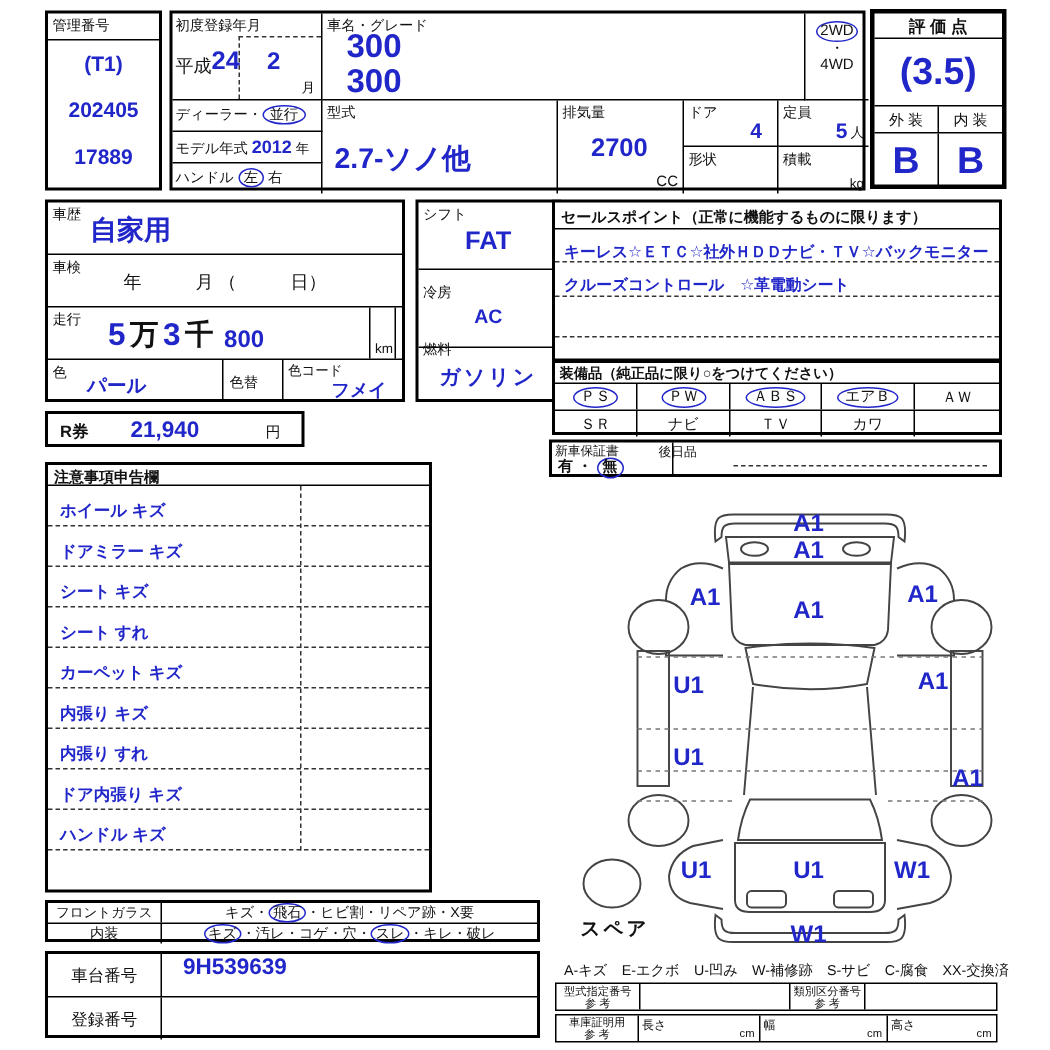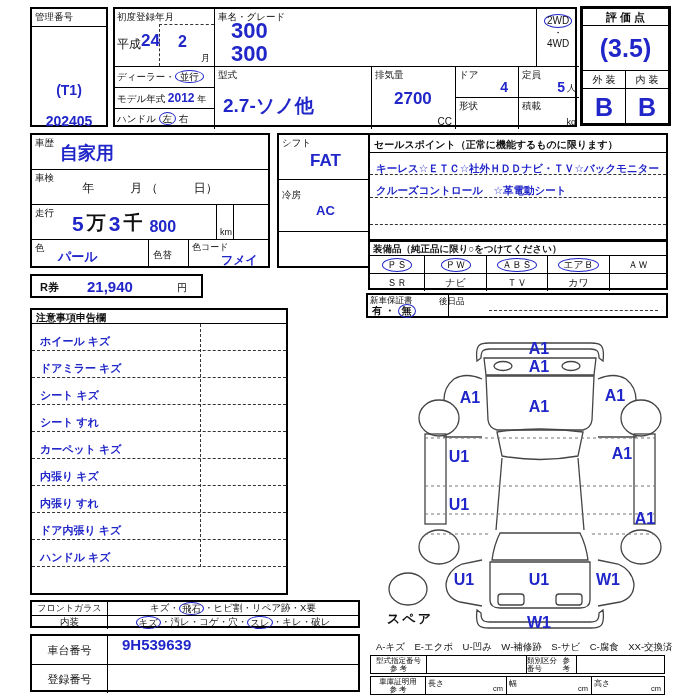--- a/index.html
+++ b/index.html
@@ -18,21 +18,21 @@
   .ctr{display:flex;align-items:center;justify-content:center;}
   svg text{font-family:"Liberation Sans","DejaVu Sans",sans-serif;}
 </style>
 </head>
 <body>
 
 <div class="sheet">
 
   <div class="box" style="left:30px;top:7px;width:78px;height:120px;">
     <div class="lb" style="padding:2px 3px;border-bottom:1.5px solid #000;">管理番号</div>
-    <div style="display:flex;flex-direction:column;justify-content:space-around;align-items:center;height:92px;margin-top:48px;">
+    <div style="display:flex;flex-direction:column;justify-content:space-around;align-items:center;height:92px;">
       <div class="bv" style="font-size:14px;">(T1)</div>
       <div class="bv" style="font-size:14px;">202405</div>
       <div class="bv" style="font-size:14px;">17889</div>
     </div>
   </div>
 
   <div class="box" style="left:113px;top:7px;width:464px;height:120px;border-width:2px;">
 
     <div class="cell br bb" style="left:0;top:0;width:100px;height:58px;">
       <span class="lb abs" style="left:2px;top:2px;">初度登録年月</span>
@@ -128,21 +128,21 @@
     </div>
     <div class="cell bb" style="left:0;top:70px;width:100%;height:35px;">
       <span class="lb abs" style="left:3px;top:2px;">走行</span>
       <div class="abs" style="left:40px;top:5px;display:flex;align-items:flex-end;gap:3px;">
         <span class="bv" style="font-size:21px;">5</span>
         <span style="font-size:19px;font-weight:bold;">万</span>
         <span class="bv" style="font-size:21px;">3</span>
         <span style="font-size:19px;font-weight:bold;">千</span>
         <span class="bv" style="font-size:16px;padding-left:4px;">800</span>
       </div>
-      <div class="abs" style="left:184px;top:0;width:18px;height:100%;border-left:1.5px solid #000;border-right:1.5px solid #000;">
+      <div class="abs" style="left:214px;top:0;width:18px;height:100%;border-left:1.5px solid #000;border-right:1.5px solid #000;">
         <span class="abs" style="left:3px;bottom:2px;font-size:9px;">km</span>
       </div>
     </div>
     <div class="cell" style="left:0;top:105px;width:100%;height:28px;">
       <div class="cell br" style="left:0;top:0;width:117px;height:100%;">
         <span class="lb abs" style="left:3px;top:2px;">色</span>
         <span class="abs bv" style="left:26px;top:8px;font-size:13px;">パール</span>
       </div>
       <div class="cell br" style="left:117px;top:0;width:40px;height:100%;">
         <span class="lb abs" style="left:4px;top:9px;">色替</span>
@@ -164,20 +164,26 @@
     <div class="cell bb" style="left:0;top:0;width:100%;height:45px;">
       <span class="lb abs" style="left:3px;top:2px;">シフト</span>
       <div class="ctr abs" style="left:0;top:16px;width:100%;">
           <span class="bv" style="font-size:17px;">FAT</span>
         </div>
     </div>
     <div class="cell bb" style="left:0;top:32px;width:100%;height:45px;margin-top:20px;">
       <span class="lb abs" style="left:3px;top:2px;">冷房</span>
       <div class="ctr abs" style="left:0;top:16px;width:100%;">
           <span class="bv" style="font-size:13px;">AC</span>
+        </div>
+    </div>
+    <div class="cell" style="left:0;top:90px;width:100%;height:45px;">
+      <span class="lb abs" style="left:3px;top:2px;">燃料</span>
+      <div class="ctr abs" style="left:0;top:18px;width:100%;">
+          <span class="bv" style="font-size:14px;letter-spacing:2px;">ガソリン</span>
         </div>
     </div>
   </div>
 
   <div class="box" style="left:368px;top:133px;width:300px;height:108px;">
     <div style="height:18px;border-bottom:1.5px solid #000;font-size:10px;font-weight:bold;padding:3px 0 0 4px;box-sizing:border-box;">セールスポイント（正常に機能するものに限ります）</div>
     <div class="dashb" style="height:22px;padding:5px 0 0 6px;box-sizing:border-box;">
       <span class="bv" style="font-size:10.5px;">キーレス☆ＥＴＣ☆社外ＨＤＤナビ・ＴＶ☆バックモニター</span>
     </div>
     <div class="dashb" style="height:23px;padding:5px 0 0 6px;box-sizing:border-box;">
@@ -357,21 +363,21 @@
 
   <div class="abs" style="left:376px;top:641px;width:310px;font-size:9.5px;white-space:nowrap;">A-キズ　E-エクボ　U-凹み　W-補修跡　S-サビ　C-腐食　XX-交換済</div>
 
   <div class="box" style="left:370px;top:655px;width:295px;height:19px;border-width:1.5px;">
     <div style="display:flex;height:100%;">
       <div class="ctr" style="width:55px;border-right:1.5px solid #000;flex-direction:column;font-size:7.5px;line-height:8px;">
         <div>型式指定番号</div>
         <div>参 考</div>
       </div>
       <div style="width:99px;border-right:1.5px solid #000;"></div>
-      <div class="ctr" style="width:49px;border-right:1.5px solid #000;flex-direction:row;font-size:7.5px;line-height:8px;">
+      <div class="ctr" style="width:49px;border-right:1.5px solid #000;flex-direction:column;font-size:7.5px;line-height:8px;text-align:right;">
         <div>類別区分番号</div>
         <div>参 考</div>
       </div>
       <div style="flex:1;"></div>
     </div>
   </div>
   <div class="box" style="left:370px;top:676px;width:295px;height:19px;border-width:1.5px;">
     <div style="display:flex;height:100%;">
       <div class="ctr" style="width:54px;border-right:1.5px solid #000;flex-direction:column;font-size:7.5px;line-height:8px;">
         <div>車庫証明用</div>

